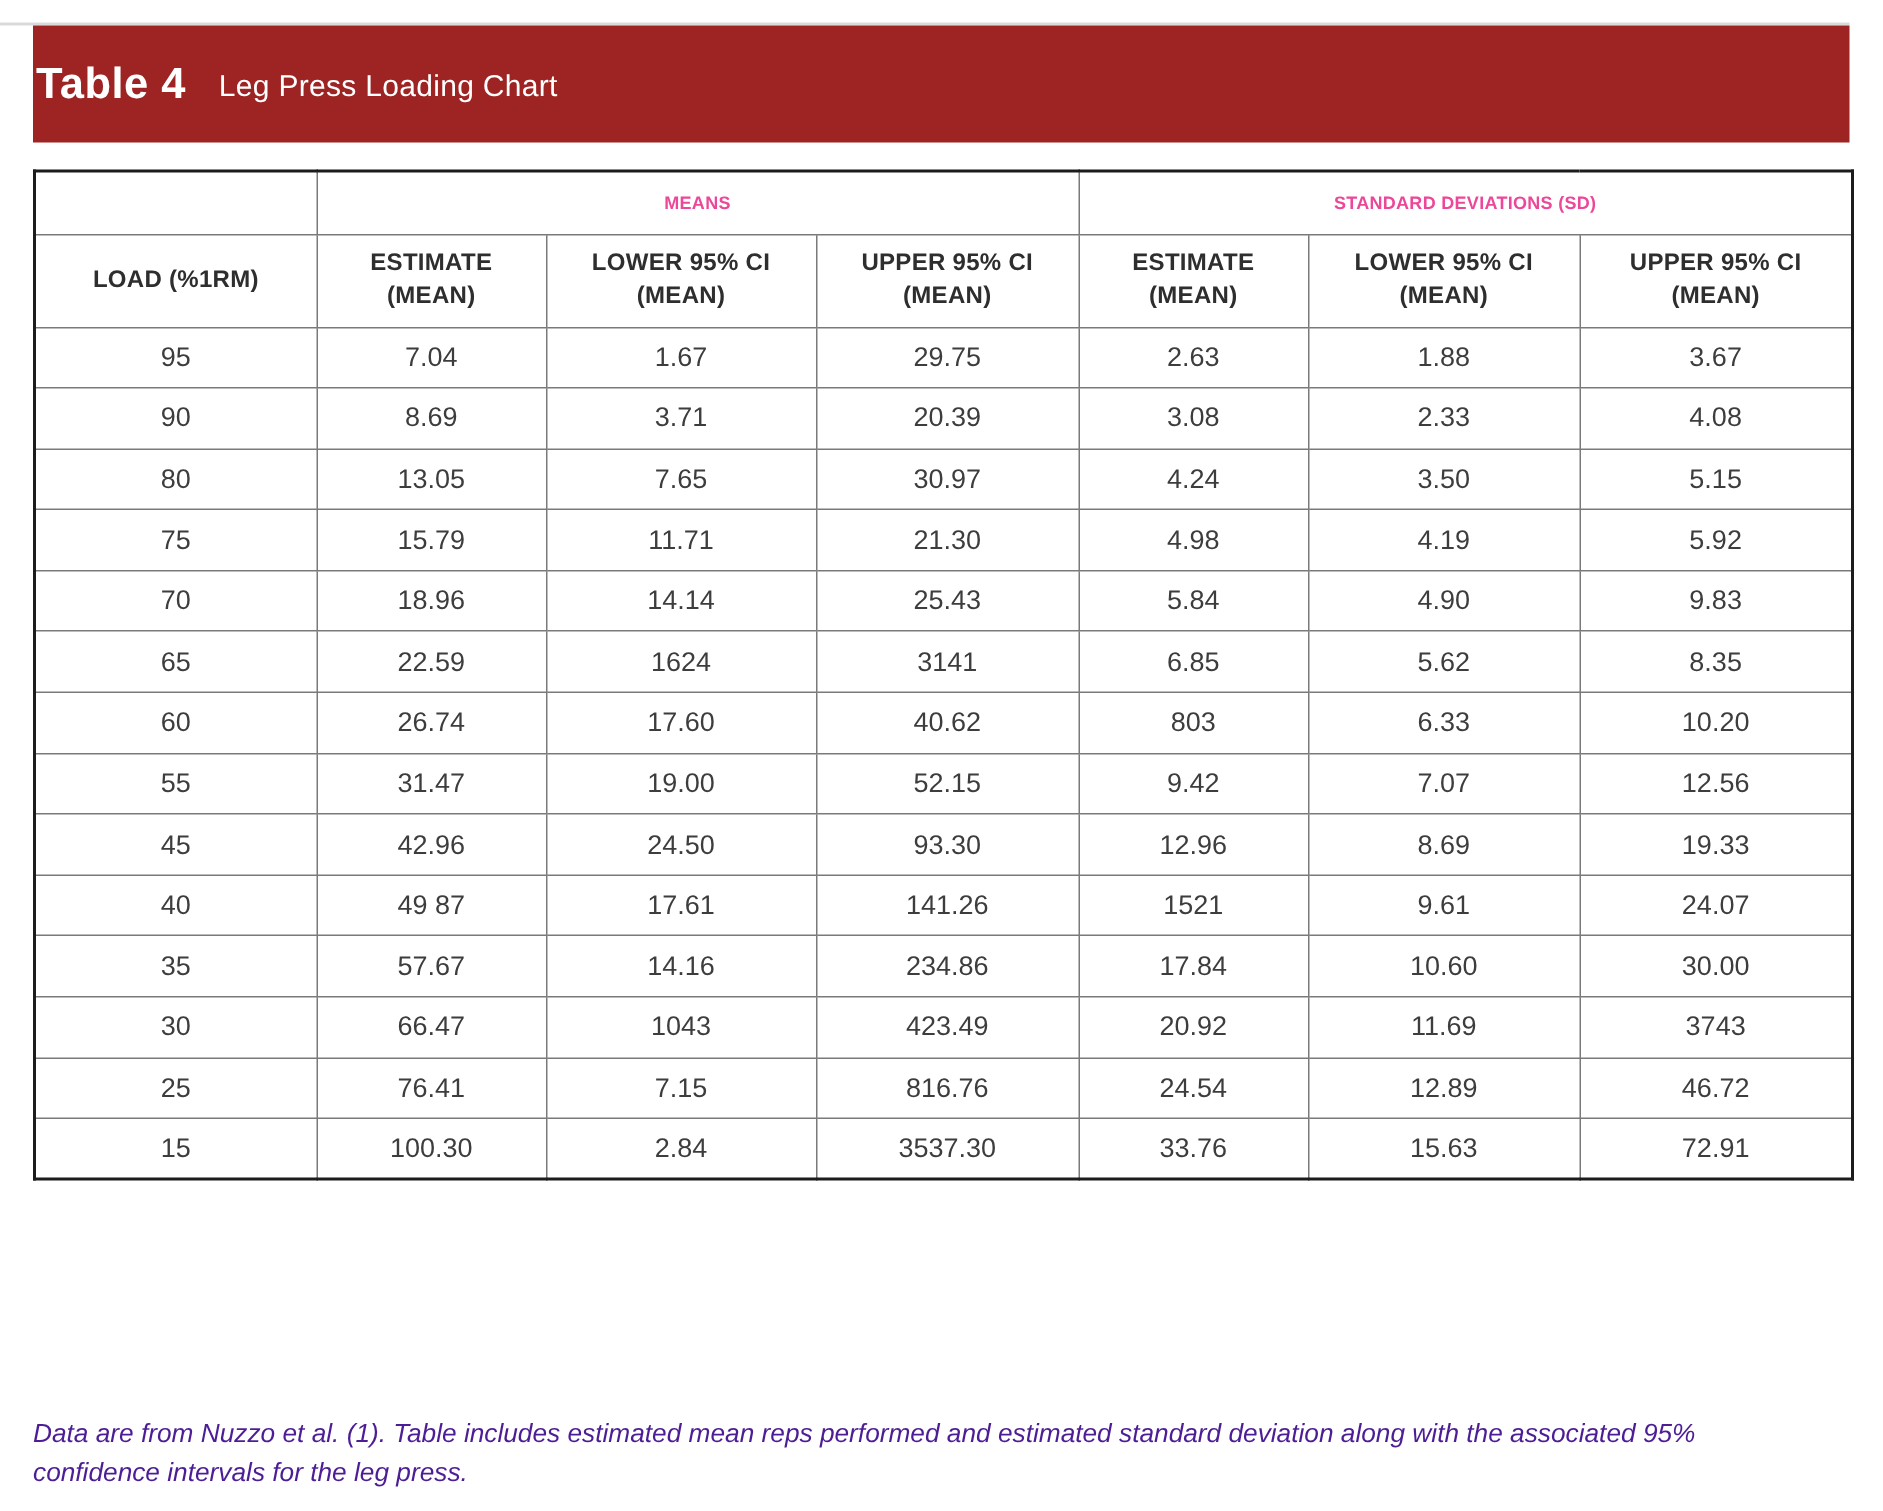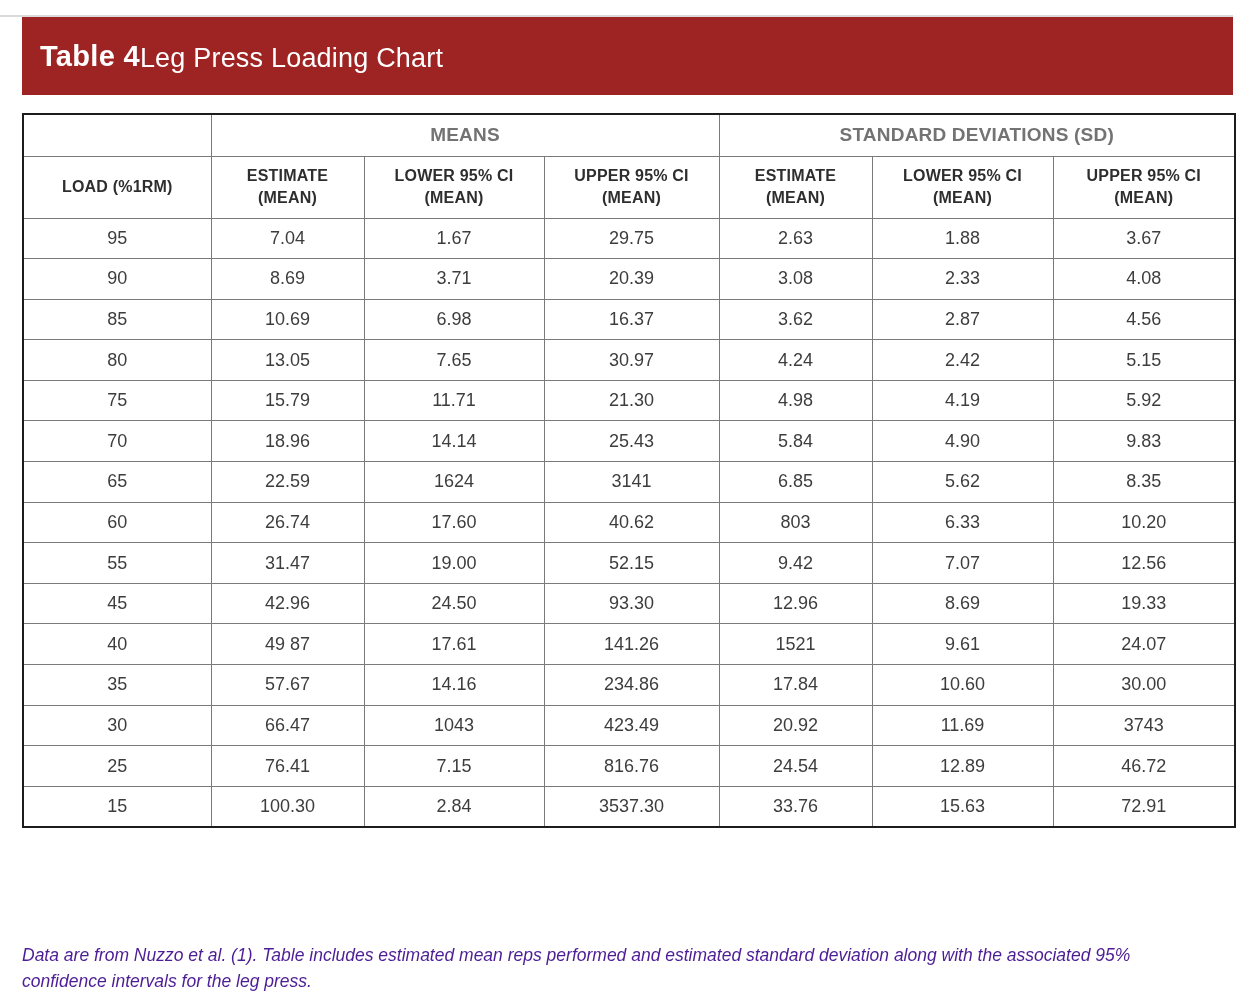--- a/index.html
+++ b/index.html
@@ -25,31 +25,32 @@
   .banner {
     position: absolute;
     top: 17px;
     left: 22px;
     width: 1211px;
     height: 78px;
     background: #9d2423;
     display: flex;
     align-items: center;
     box-sizing: border-box;
-    padding-left: 18px;
+    padding-left: 2px;
   }
   .banner-label {
     color: #ffffff;
     font-weight: bold;
     font-size: 29px;
     letter-spacing: 0.3px;
   }
   .banner-title {
     color: #ffffff;
-    font-size: 27px;
+    font-size: 20px;
+    margin-left: 22px;
     position: relative;
     top: 2px;
     letter-spacing: 0.2px;
   }
   table.data-table {
     position: absolute;
     top: 113px;
     left: 22px;
     width: 1212px;
     border-collapse: collapse;
@@ -59,23 +60,23 @@
   table.data-table th,
   table.data-table td {
     border: 1px solid #7a7a7a;
     text-align: center;
     vertical-align: middle;
     padding: 0 4px;
     box-sizing: border-box;
   }
   tr.group-row th {
     height: 42px;
-    font-size: 19px;
+    font-size: 12px;
     font-weight: bold;
-    color: #737373;
+    color: #ec4899;
     letter-spacing: 0.2px;
   }
   tr.colhead-row th {
     height: 62px;
     font-size: 16px;
     font-weight: bold;
     color: #2e2e2e;
     line-height: 1.35;
     letter-spacing: 0.2px;
   }
@@ -168,35 +169,26 @@
       <tr>
         <td>90</td>
         <td>8.69</td>
         <td>3.71</td>
         <td>20.39</td>
         <td>3.08</td>
         <td>2.33</td>
         <td>4.08</td>
       </tr>
       <tr>
-        <td>85</td>
-        <td>10.69</td>
-        <td>6.98</td>
-        <td>16.37</td>
-        <td>3.62</td>
-        <td>2.87</td>
-        <td>4.56</td>
-      </tr>
-      <tr>
         <td>80</td>
         <td>13.05</td>
         <td>7.65</td>
         <td>30.97</td>
         <td>4.24</td>
-        <td>2.42</td>
+        <td>3.50</td>
         <td>5.15</td>
       </tr>
       <tr>
         <td>75</td>
         <td>15.79</td>
         <td>11.71</td>
         <td>21.30</td>
         <td>4.98</td>
         <td>4.19</td>
         <td>5.92</td>

